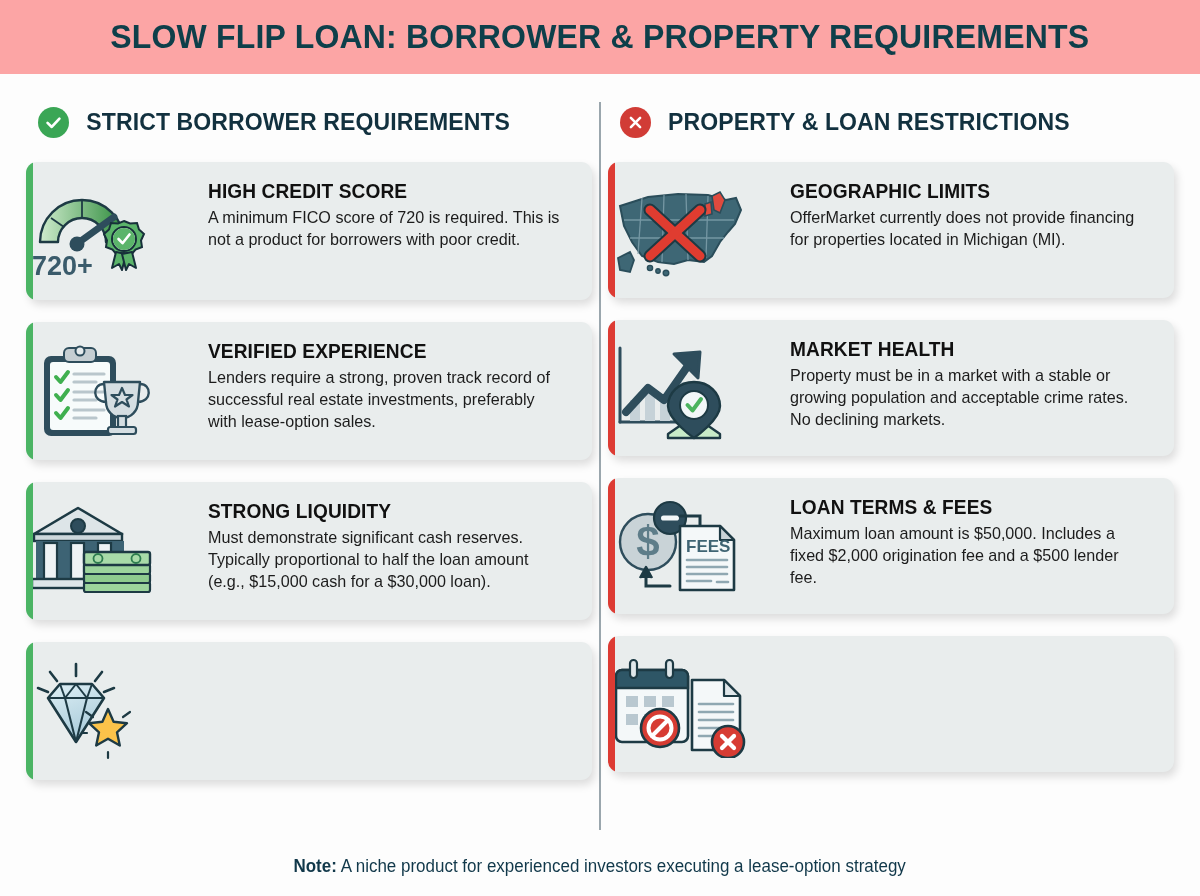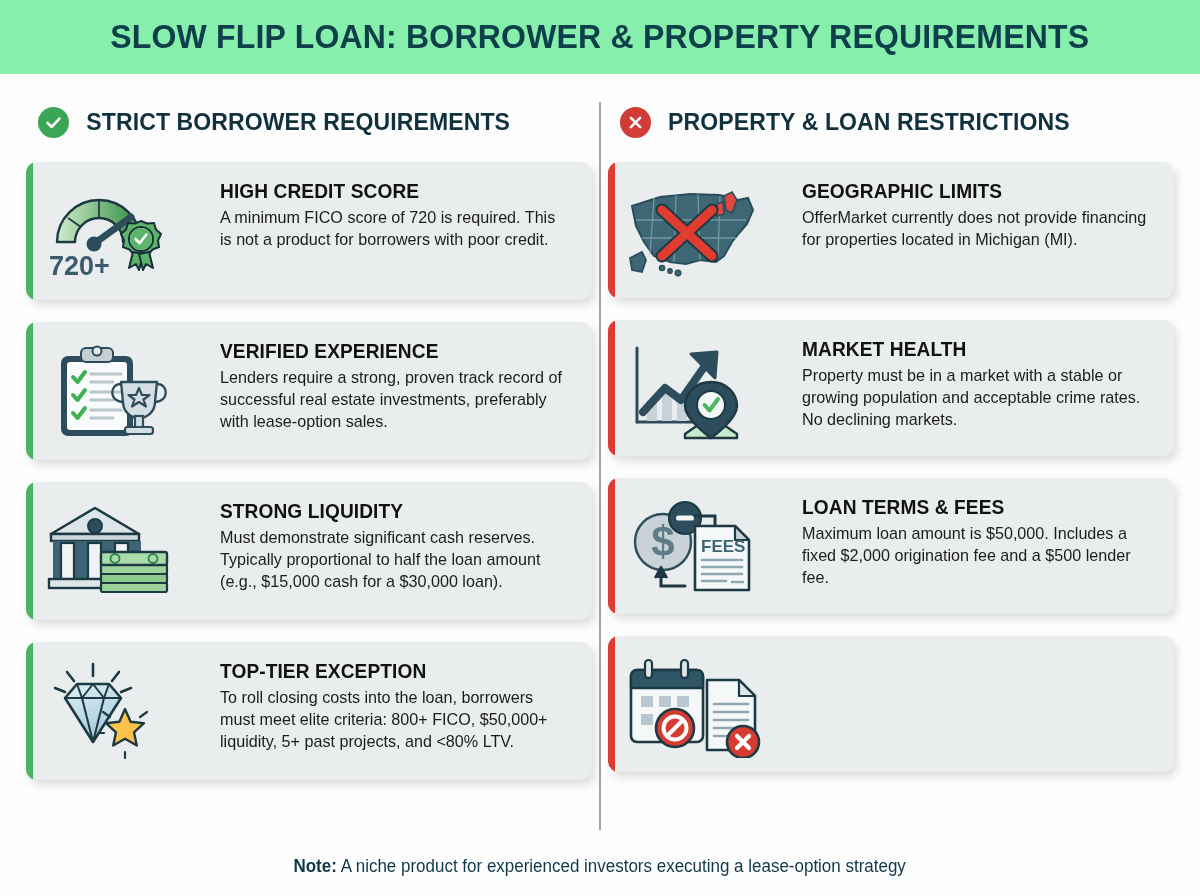--- a/index.html
+++ b/index.html
@@ -10,21 +10,21 @@
     background: #fdfdfd;
     font-family: "Liberation Sans", sans-serif;
     overflow: hidden;
     position: relative;
   }
 
   
   .header-band {
     width: 1200px;
     height: 74px;
-    background: #86efac;
+    background: #fca5a5;
     display: flex;
     align-items: center;
     justify-content: center;
   }
   .header-title {
     font-size: 33px;
     font-weight: bold;
     letter-spacing: 0.2px;
     color: #0e3f4a;
     text-align: center;
@@ -104,22 +104,21 @@
     border-radius: 11px 0 0 11px;
   }
   .card.green::before { background: #4bb464; }
   .card.red::before   { background: #dd3b33; }
 
   .card-icon {
     flex: 0 0 150px;
     height: 104px;
     display: flex;
     align-items: center;
-    justify-content: center;
-    margin-left: 12px;
+    margin-left: 0;
     margin-top: 4px;
   }
   .card-body { flex: 1 1 auto; padding-top: 4px; padding-right: 4px; margin-left: 32px; }
   .card-title {
     font-size: 19.5px;
     font-weight: bold;
     color: #111111;
     letter-spacing: 0.1px;
     margin-bottom: 4px;
     transform: scaleX(0.98);
@@ -303,24 +302,20 @@
               <path d="M0,-19 L5.6,-6.2 L19,-4.8 L9,4.3 L11.8,17.5 L0,10.8 L-11.8,17.5 L-9,4.3 L-19,-4.8 L-5.6,-6.2 Z" fill="#fbc34a" stroke="#1d3a44" stroke-width="2.4" stroke-linejoin="round"></path>
               <g stroke="#1d3a44" stroke-width="2.2" stroke-linecap="round">
                 <line x1="-22" y1="-16" x2="-15" y2="-11"></line>
                 <line x1="22" y1="-16" x2="15" y2="-11"></line>
                 <line x1="-26" y1="5" x2="-21" y2="5"></line>
                 <line x1="0" y1="24" x2="0" y2="30"></line>
               </g>
             </g>
           </svg>
         </div>
-        <div class="card-body">
-          <div class="card-title">TOP-TIER EXCEPTION</div>
-          <div class="card-text">To roll closing costs into the loan, borrowers must meet elite criteria: 800+ FICO, $50,000+ liquidity, 5+ past projects, and &lt;80% LTV.</div>
-        </div>
       </div>
 
     </div>
 
     <div class="column right">
 
       <div class="sec-head">
         <span class="sec-badge red">
           <svg width="17" height="17" viewBox="0 0 24 24">
               <g stroke="#ffffff" stroke-width="3.6" stroke-linecap="round">

